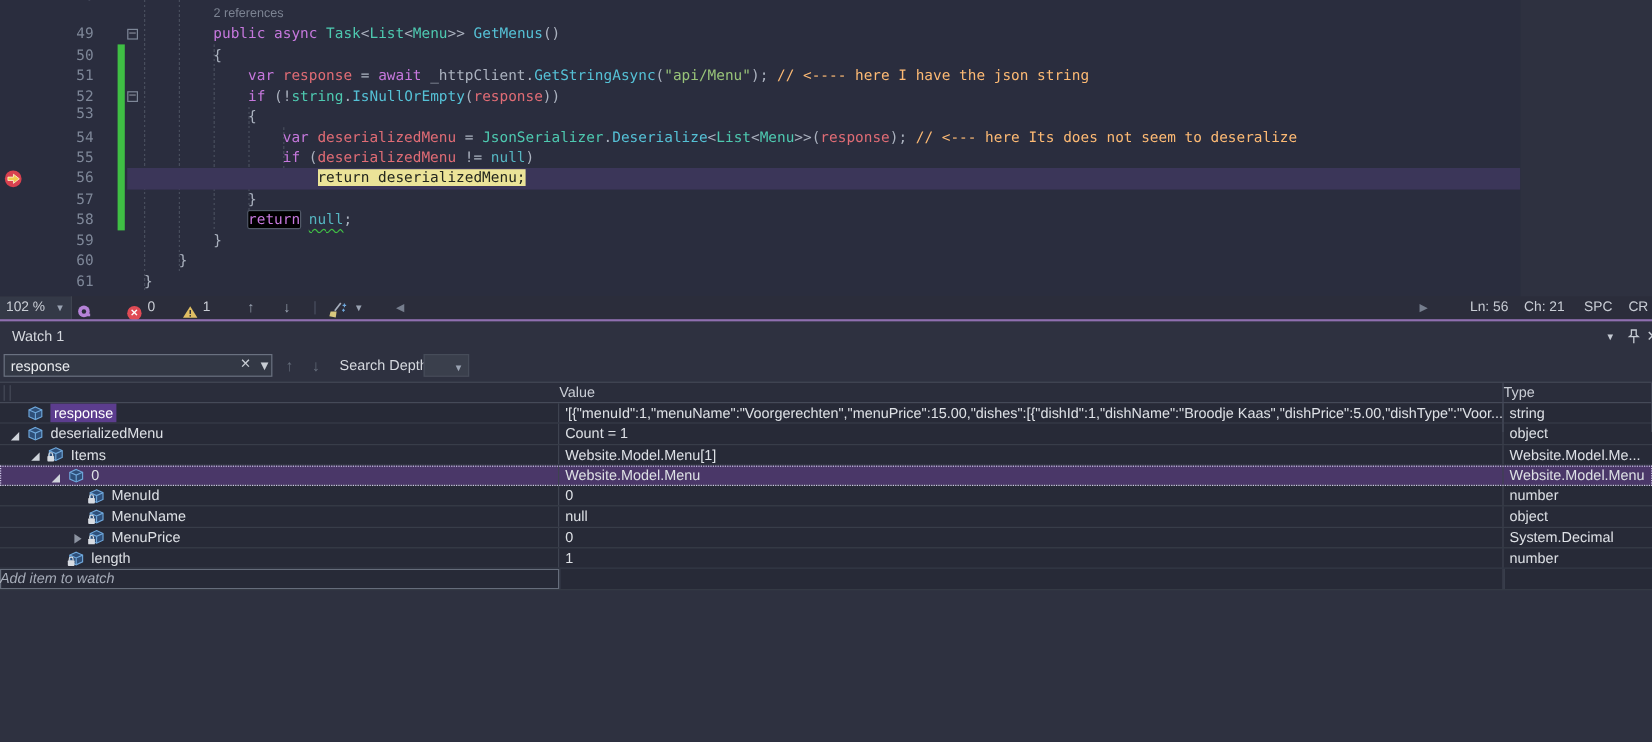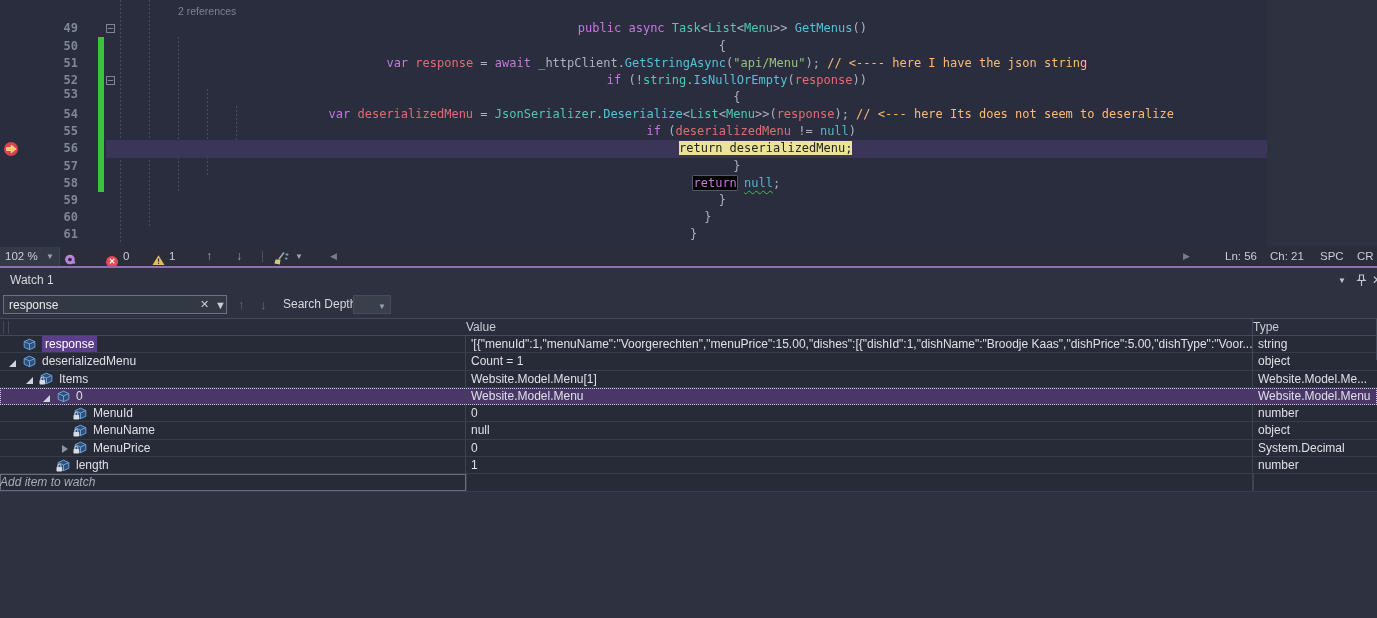--- a/index.html
+++ b/index.html
@@ -7,22 +7,22 @@
     width:1377px;height:618px;overflow:hidden;position:relative;
     background:#2E3140;font-family:"Liberation Sans",sans-serif;
     -webkit-font-smoothing:antialiased;
   }
   
   #editor{
     position:absolute;left:0;top:0;width:1267px;height:247px;overflow:hidden;
     background:#2A2D3E;font-family:"DejaVu Sans Mono",monospace;font-size:12px;
   }
   .lnum{position:absolute;left:38px;width:40px;height:17.14px;line-height:17.14px;
-    text-align:right;color:#7E8798;font-size:12px;font-weight:bold;}
-  .cline{position:absolute;left:120px;right:0;height:17.14px;line-height:17.14px;white-space:pre;text-align:center;}
+    text-align:right;color:#7E8798;font-size:12px;}
+  .cline{position:absolute;left:120px;right:0;height:17.14px;line-height:17.14px;white-space:pre;}
   .foldbox{position:absolute;left:106px;width:9px;height:9px;border:1px solid #7E8798;
     color:#AEB4C0;font-size:9px;line-height:7px;text-align:center;background:#2A2D3E;box-sizing:border-box;}
   #codelens{position:absolute;left:178px;top:3px;height:16px;line-height:16px;
     color:#7C8392;font-family:"Liberation Sans",sans-serif;font-size:10.5px;}
   #green-bar{position:absolute;left:98px;top:37px;width:6px;height:155px;background:#3FBF44;}
   #band56{position:absolute;left:106px;right:0;top:140.4px;height:17.2px;background:#3B3659;}
   .iguide{position:absolute;width:1px;
     background:repeating-linear-gradient(to bottom,#474D5C 0 2px,transparent 2px 4px);}
   #bp-arrow{position:absolute;left:3px;top:141px;width:16px;height:16px;}
   

